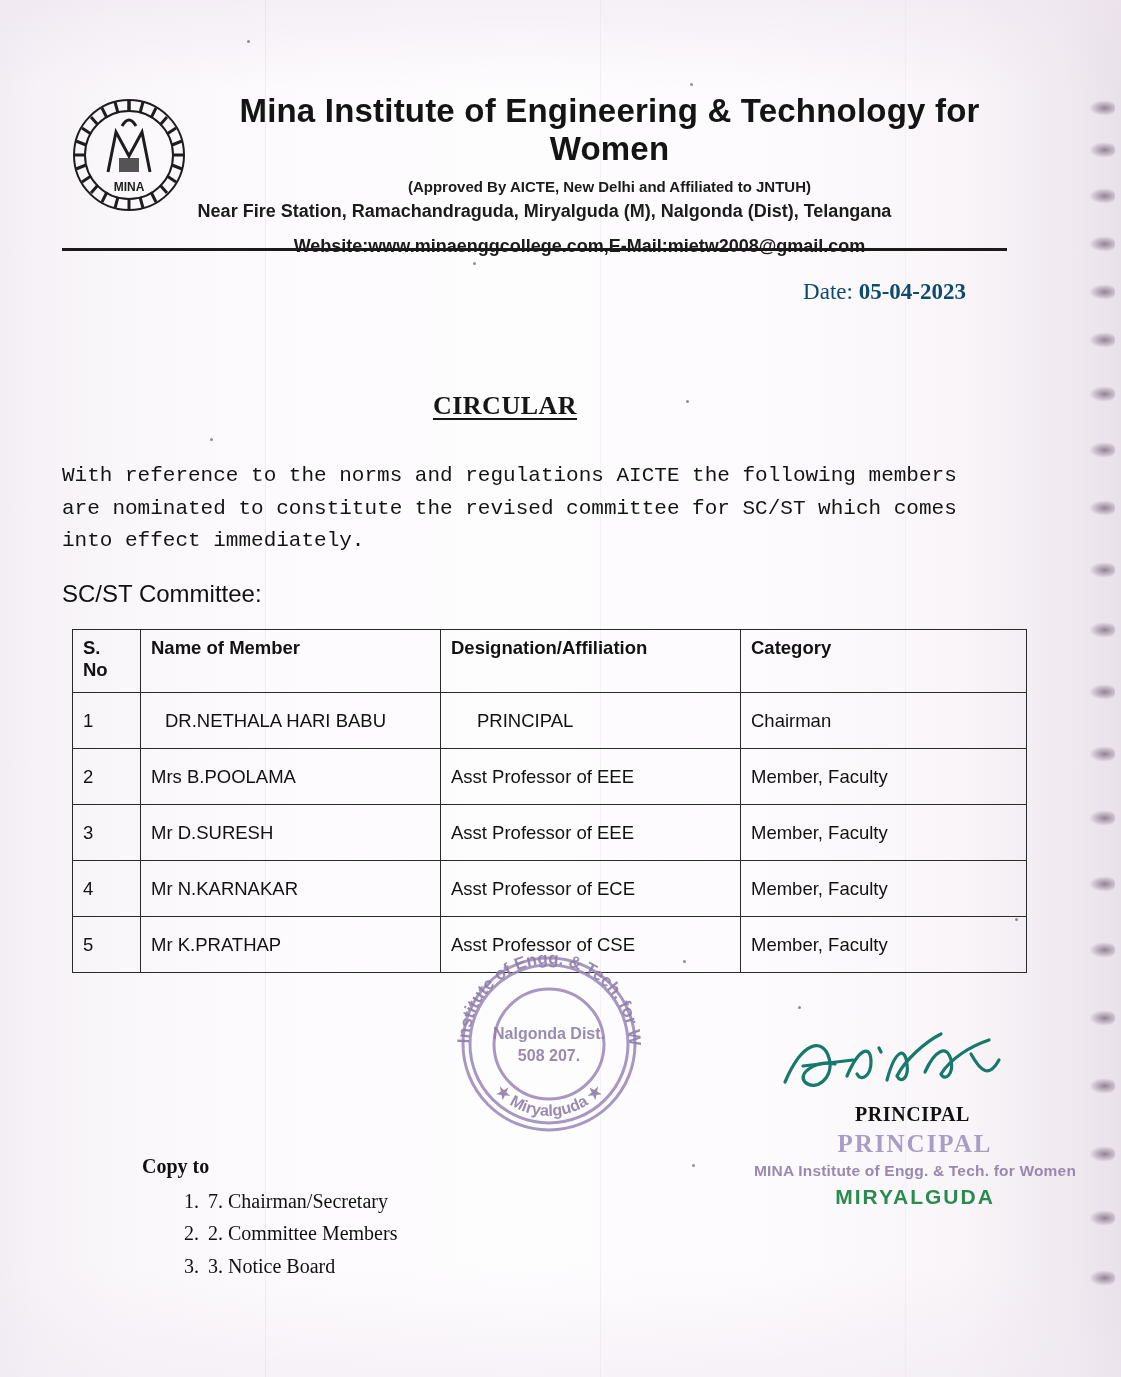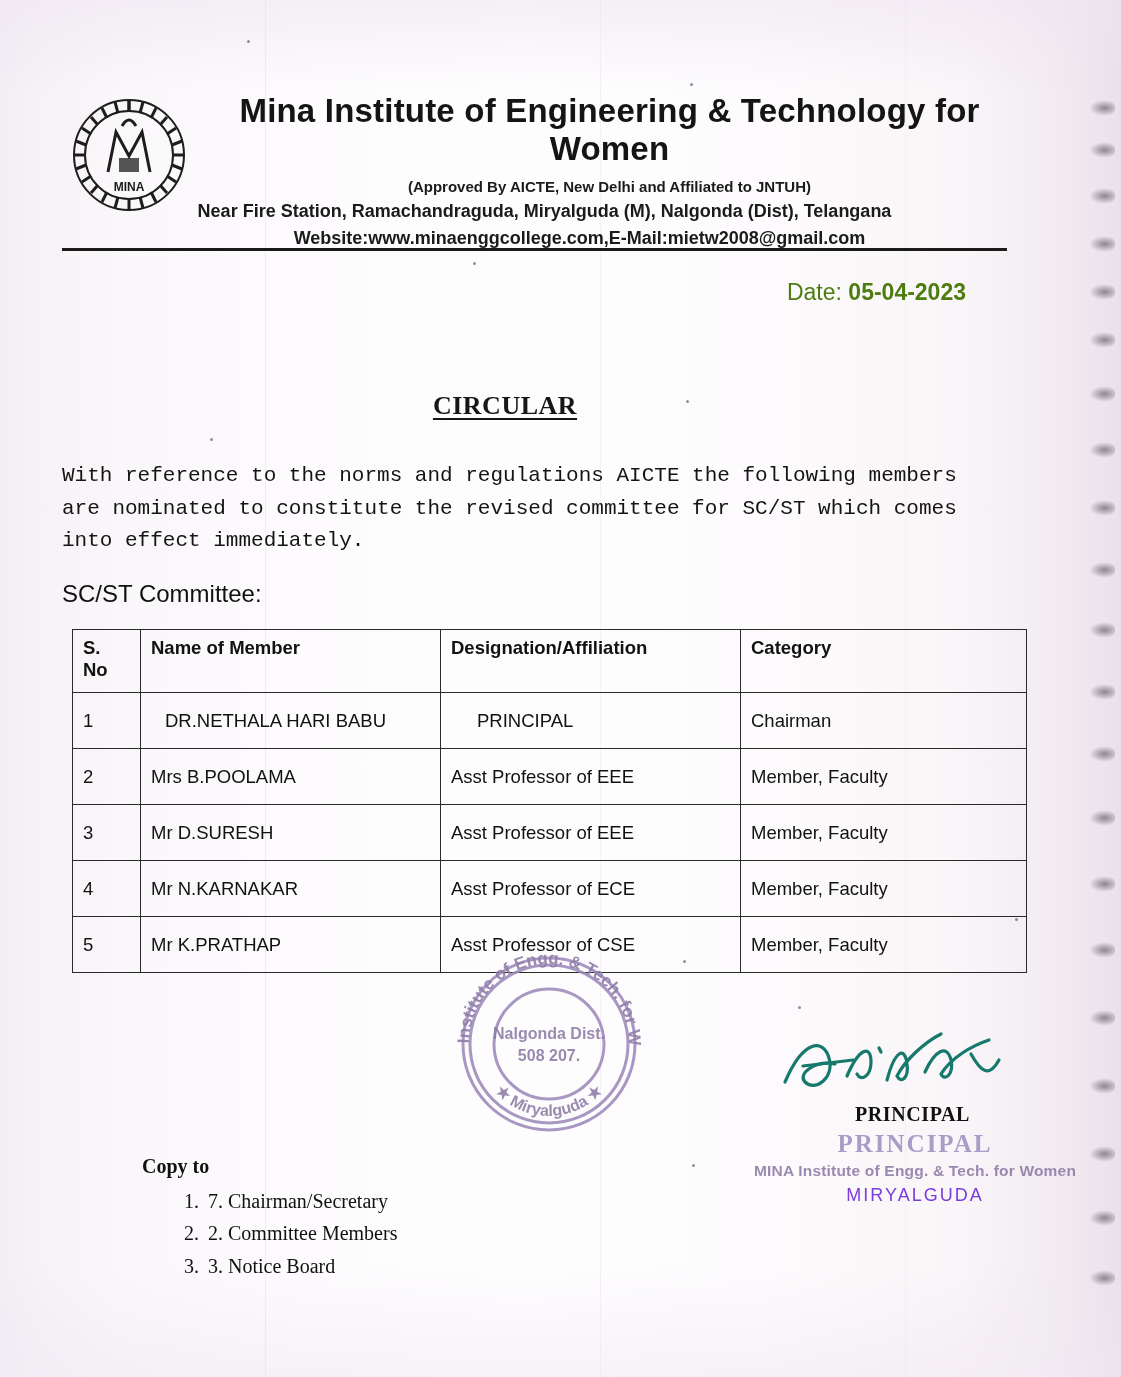--- a/index.html
+++ b/index.html
@@ -108,43 +108,43 @@
     color: #1b1b1b;
   }
   .address {
     margin-top: 6px;
     font-size: 18px;
     font-weight: bold;
     color: #1b1b1b;
     margin-left: -130px;
   }
   .website {
-    margin-top: 6px;
+    margin-top: 14px;
     font-size: 18px;
     font-weight: bold;
     color: #1b1b1b;
     margin-left: -60px;
   }
   .rule {
     position: absolute;
     top: 248px;
     left: 62px;
     width: 945px;
     height: 3px;
     background: #1a1a1a;
   }
 
   
   .date-line {
     position: absolute;
     top: 279px;
     right: 155px;
-    font-family: Liberation Sans, sans-serif;
+    font-family: Liberation Serif, serif;
     font-size: 23px;
-    color: #4d7c0f;
+    color: #0c4a6e;
   }
   .date-line .dlabel { font-weight: normal; }
   .date-line .dval { font-weight: bold; }
 
   
   .circular-title {
     position: absolute;
     top: 391px;
     left: 0;
     width: 1010px;
@@ -266,24 +266,24 @@
   }
   .ps-line2 {
     margin-top: 4px;
     font-size: 15.5px;
     font-weight: bold;
     letter-spacing: .2px;
     color: #8f7ea8;
   }
   .ps-line3 {
     margin-top: 5px;
-    font-size: 18px;
-    font-weight: normal;
+    font-size: 21px;
+    font-weight: bold;
     letter-spacing: 2px;
-    color: #6d28d9;
+    color: #15803d;
   }
 
   
   .copy-to {
     position: absolute;
     top: 1155px;
     left: 142px;
     font-family: "Liberation Serif", serif;
     color: #111;
   }

